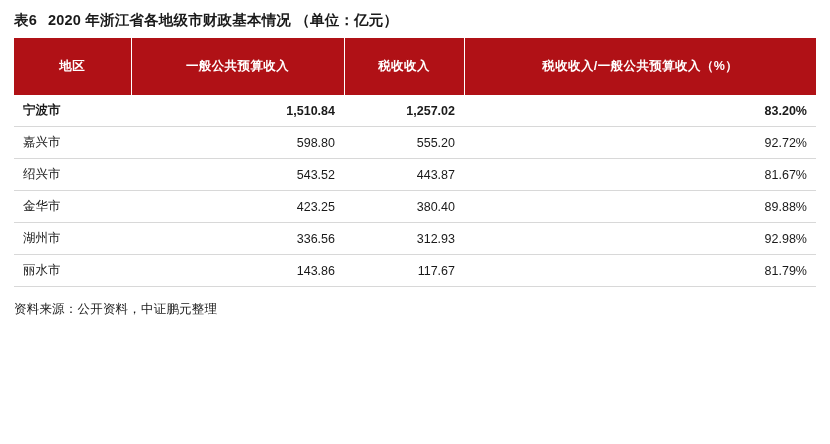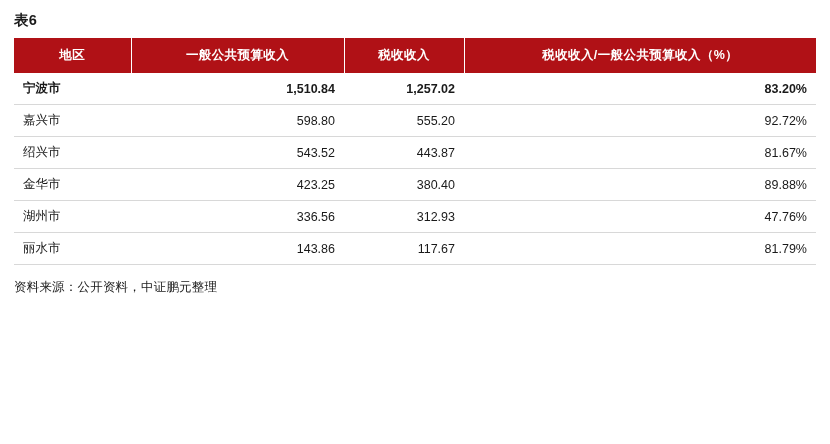--- a/index.html
+++ b/index.html
@@ -42,21 +42,21 @@
     border-collapse: collapse;
     table-layout: fixed;
     font-size: 12.5px;
   }
   table.fin th {
     background: #b01116;
     color: #ffffff;
     font-weight: bold;
     font-size: 12.5px;
     height: 25px;
-    padding: 5px;
+    padding: 16px;
     border-right: 1px solid #ffffff;
     text-align: center;
     vertical-align: middle;
     letter-spacing: 0.4px;
   }
   table.fin th:last-child {
     border-right: none;
   }
   table.fin td {
     height: 31px;
@@ -88,20 +88,21 @@
     letter-spacing: 0.2px;
   }
 </style>
 </head>
 <body>
 
 <div class="page">
 
   <div class="title-row">
     <span class="title-label">表6</span>
+    <span class="title-text">2020 年浙江省各地级市财政基本情况 （单位：亿元）</span>
   </div>
 
   <table class="fin">
     <colgroup>
       <col class="col-region">
       <col class="col-budget">
       <col class="col-tax">
       <col class="col-ratio">
     </colgroup>
     <thead>
@@ -134,21 +135,21 @@
         <tr>
           <td class="c-region">金华市</td>
           <td class="c-num">423.25</td>
           <td class="c-num">380.40</td>
           <td class="c-ratio">89.88%</td>
         </tr>
         <tr>
           <td class="c-region">湖州市</td>
           <td class="c-num">336.56</td>
           <td class="c-num">312.93</td>
-          <td class="c-ratio">47.76%</td>
+          <td class="c-ratio">92.98%</td>
         </tr>
         <tr>
           <td class="c-region">丽水市</td>
           <td class="c-num">143.86</td>
           <td class="c-num">117.67</td>
           <td class="c-ratio">81.79%</td>
         </tr>
       </tbody>
   </table>
 

